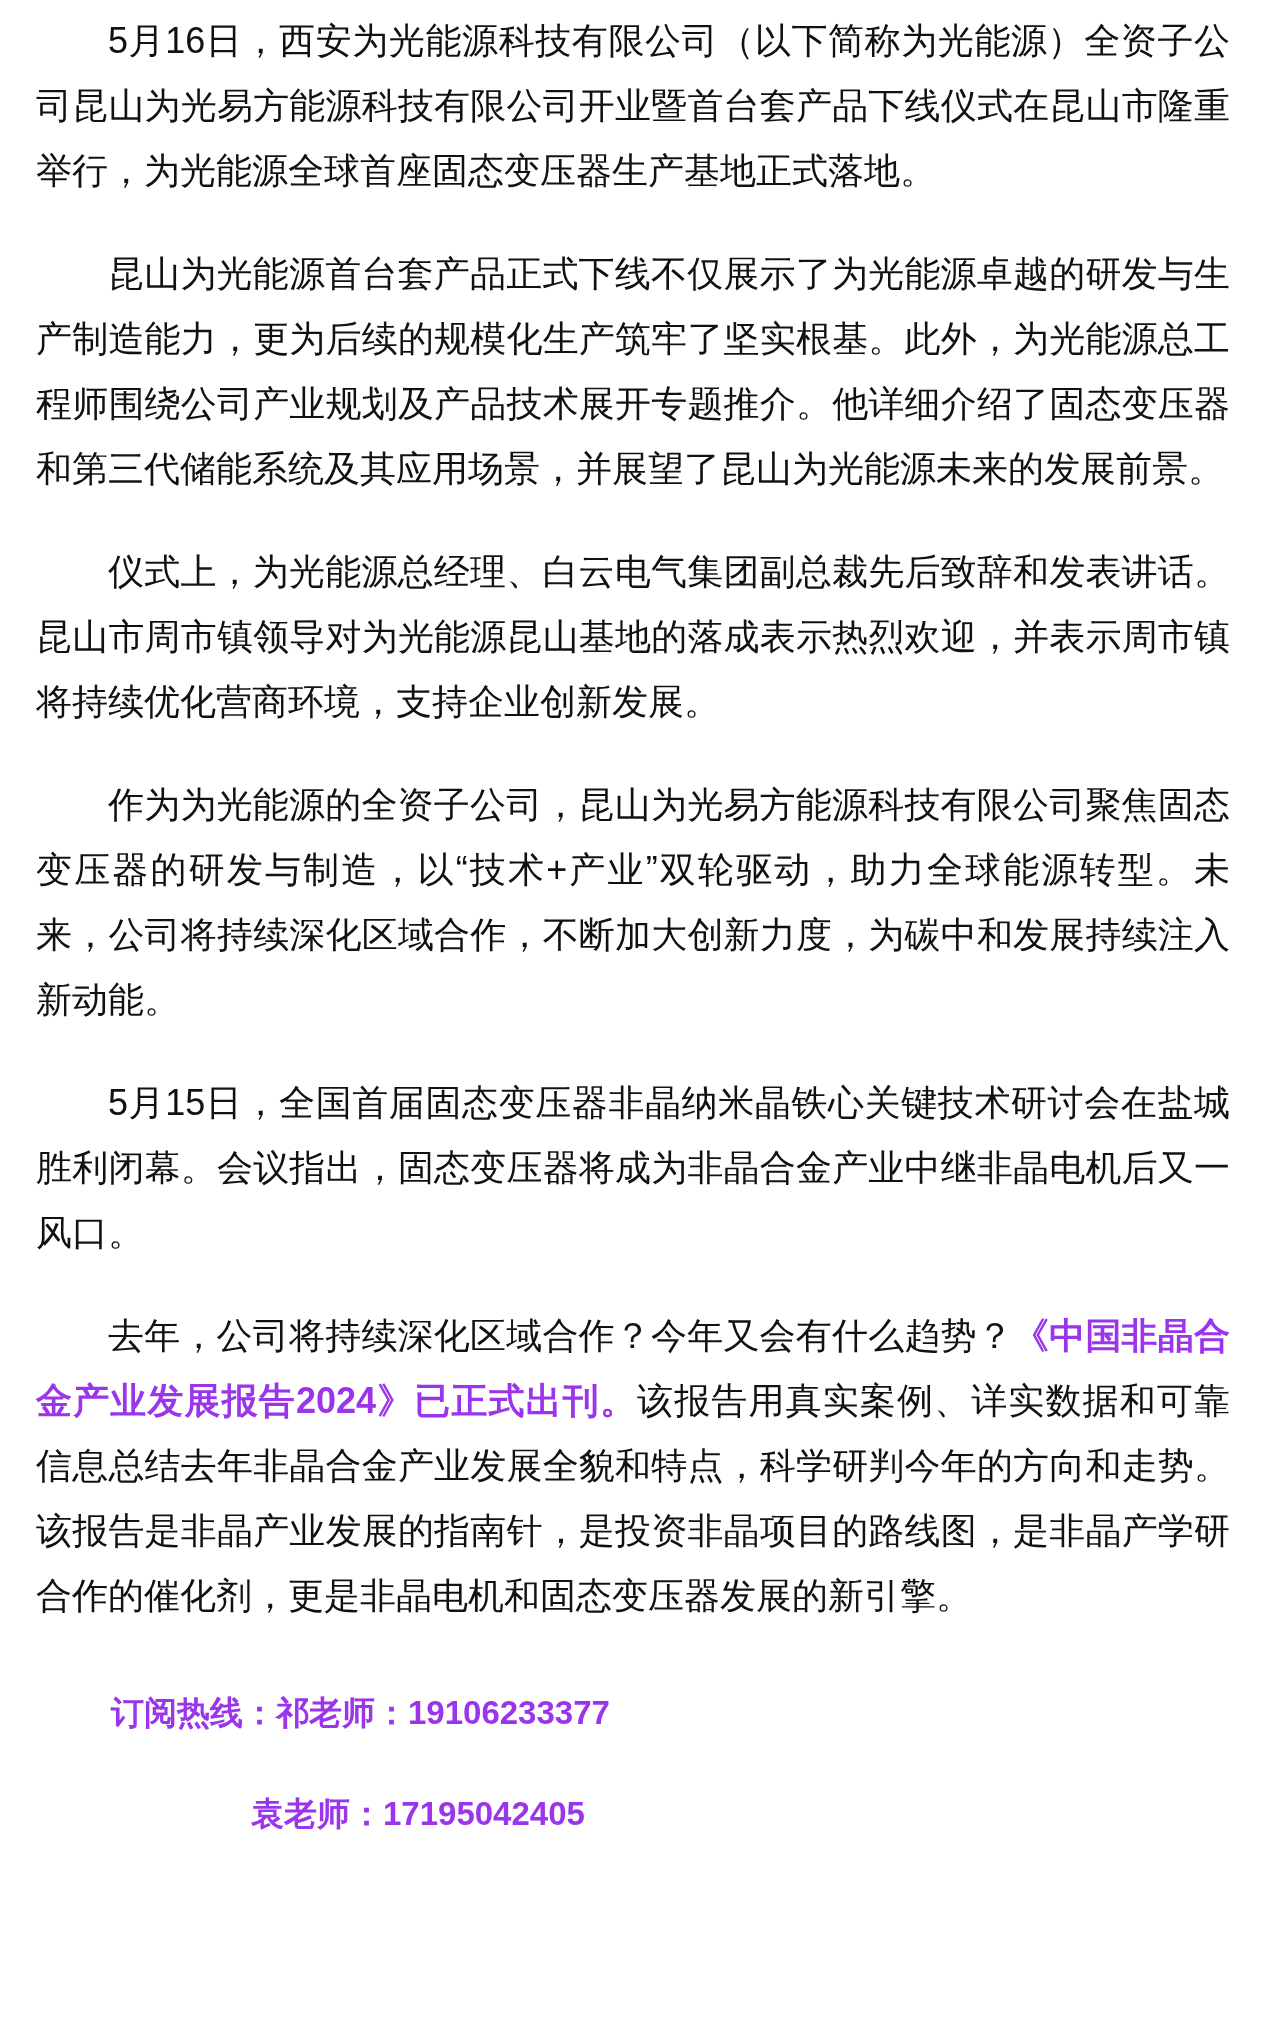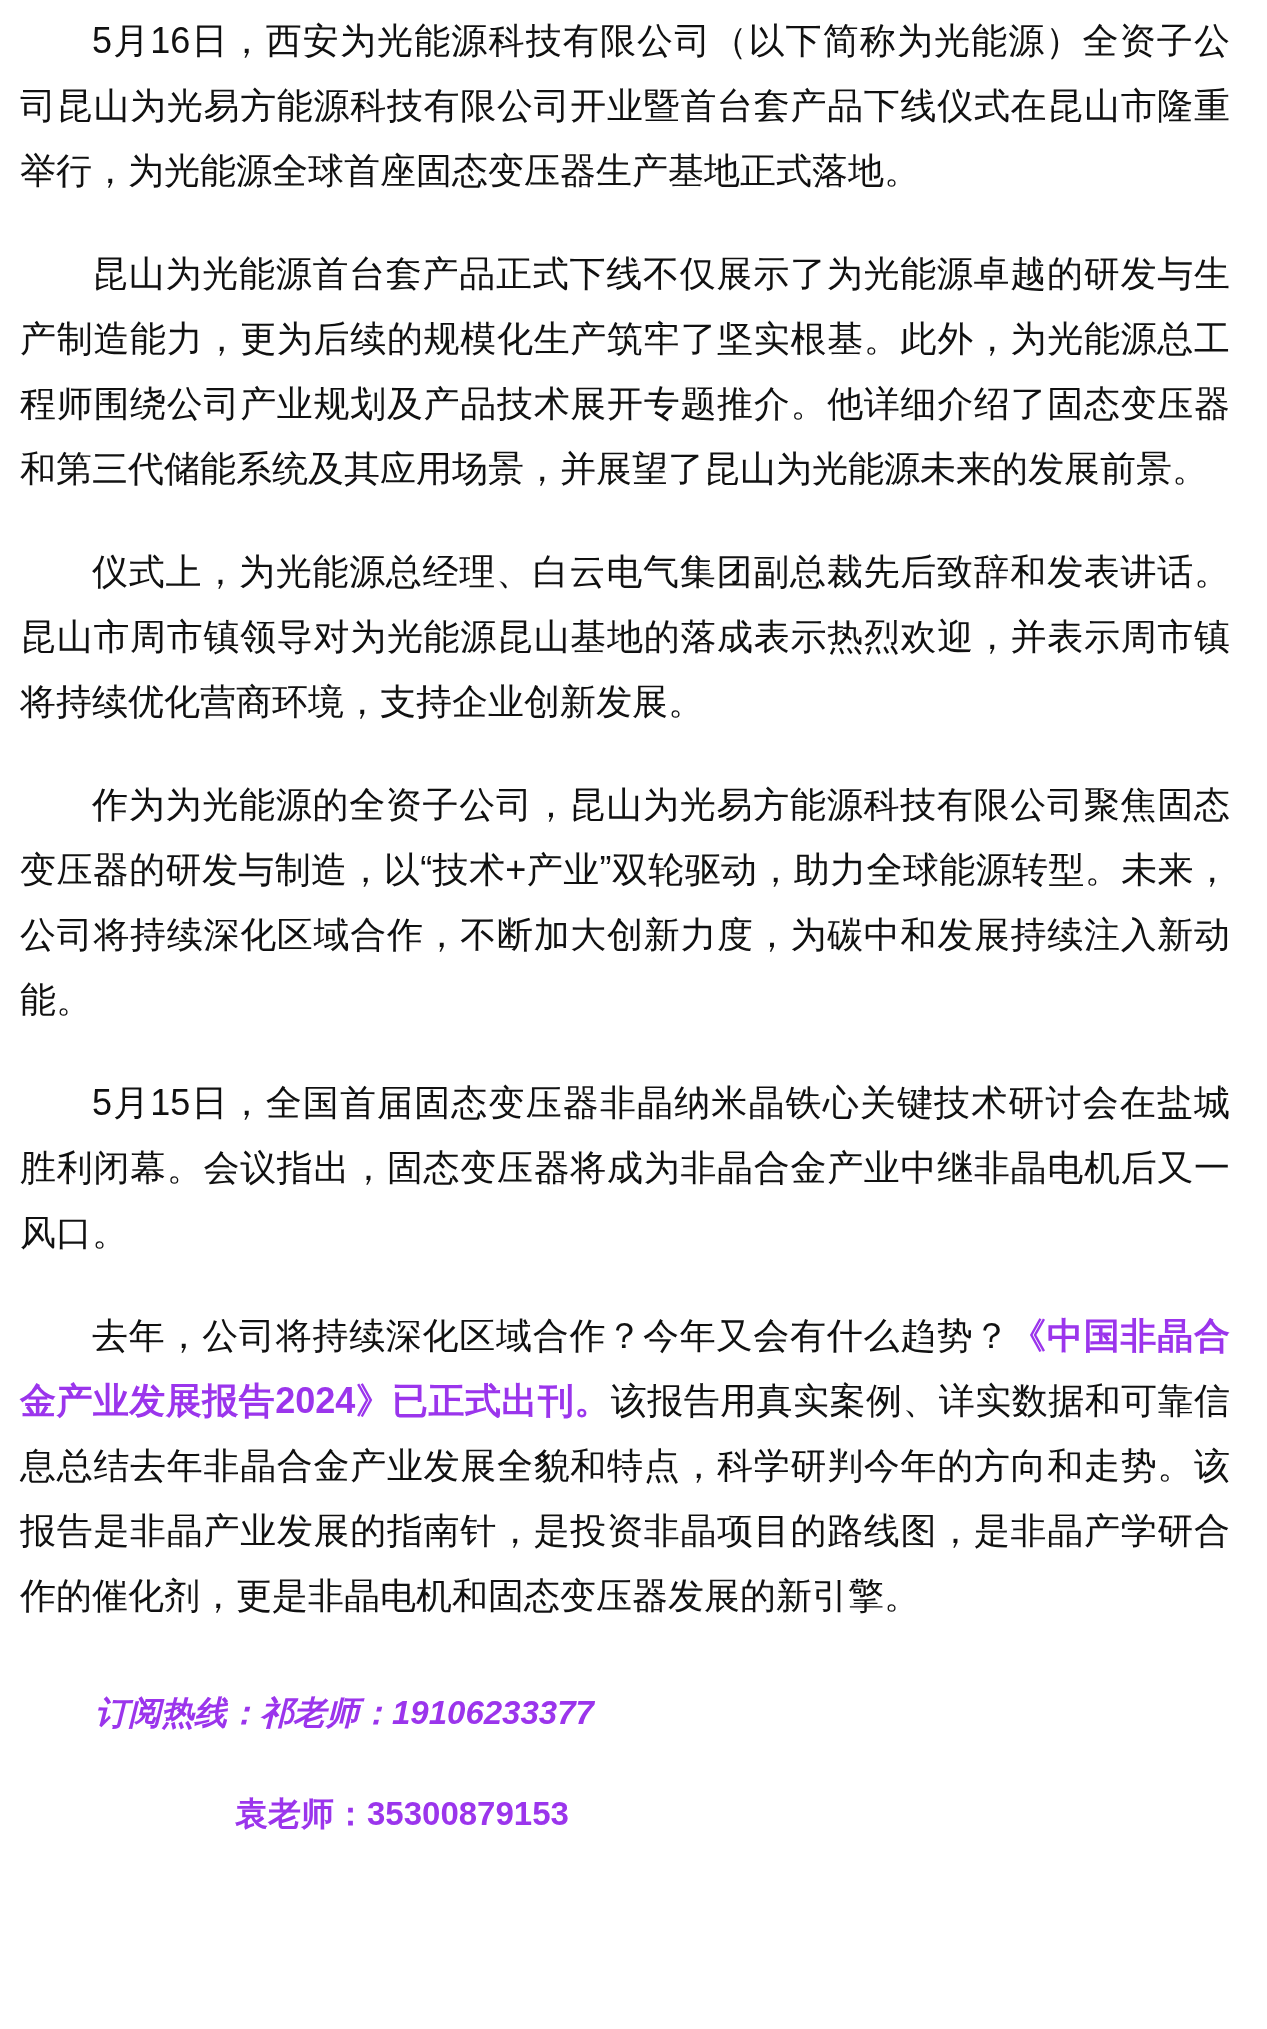--- a/index.html
+++ b/index.html
@@ -9,21 +9,21 @@
   }
   body {
     width: 1267px;
     min-height: 2029px;
     font-family: "Liberation Sans", sans-serif;
   }
   .article {
     box-sizing: border-box;
     width: 1267px;
     min-height: 2029px;
-    padding: 8px 37px 15px 20px;
+    padding: 8px 37px 15px 36px;
     color: var(--text, #111111);
     font-size: 36px;
     line-height: 65px;
   }
   .para {
     margin: 0 0 38px 0;
     text-indent: 2em;
     text-align: justify;
     word-break: break-all;
   }
@@ -37,32 +37,31 @@
   .hotline {
     color: var(--accent, #9b35ec);
     font-weight: bold;
     font-size: 33px;
     line-height: 65px;
     text-indent: 0;
   }
   .hotline-1 {
     margin: 52px 0 0 0;
     padding-left: 75px;
-    font-style: italic;
   }
   .hotline-2 {
     margin: 36px 0 0 0;
     padding-left: 215px;
   }
 </style>
 </head>
 <body style="background: rgb(255, 255, 255);">
 
 <div class="article">
   <p class="para"><span>5月16日，西安为光能源科技有限公司（以下简称为光能源）全资子公司昆山为光易方能源科技有限公司开业暨首台套产品下线仪式在昆山市隆重举行，为光能源全球首座固态变压器生产基地正式落地。</span></p>
   <p class="para"><span>昆山为光能源首台套产品正式下线不仅展示了为光能源卓越的研发与生产制造能力，更为后续的规模化生产筑牢了坚实根基。此外，为光能源总工程师围绕公司产业规划及产品技术展开专题推介。他详细介绍了固态变压器和第三代储能系统及其应用场景，并展望了昆山为光能源未来的发展前景。</span></p>
   <p class="para"><span>仪式上，为光能源总经理、白云电气集团副总裁先后致辞和发表讲话。昆山市周市镇领导对为光能源昆山基地的落成表示热烈欢迎，并表示周市镇将持续优化营商环境，支持企业创新发展。</span></p>
   <p class="para"><span>作为为光能源的全资子公司，昆山为光易方能源科技有限公司聚焦固态变压器的研发与制造，以“技术+产业”双轮驱动，助力全球能源转型。未来，公司将持续深化区域合作，不断加大创新力度，为碳中和发展持续注入新动能。</span></p>
   <p class="para"><span>5月15日，全国首届固态变压器非晶纳米晶铁心关键技术研讨会在盐城胜利闭幕。会议指出，固态变压器将成为非晶合金产业中继非晶电机后又一风口。</span></p>
   <p class="para"><span>去年，公司将持续深化区域合作？今年又会有什么趋势？</span><span class="accent">《中国非晶合金产业发展报告2024》已正式出刊。</span><span>该报告用真实案例、详实数据和可靠信息总结去年非晶合金产业发展全貌和特点，科学研判今年的方向和走势。该报告是非晶产业发展的指南针，是投资非晶项目的路线图，是非晶产学研合作的催化剂，更是非晶电机和固态变压器发展的新引擎。</span></p>
   <p class="hotline hotline-1">订阅热线：祁老师：19106233377</p>
-  <p class="hotline hotline-2">袁老师：35300879153</p>
+  <p class="hotline hotline-2">袁老师：17195042405</p>
 </div>
 
 </body></html>

